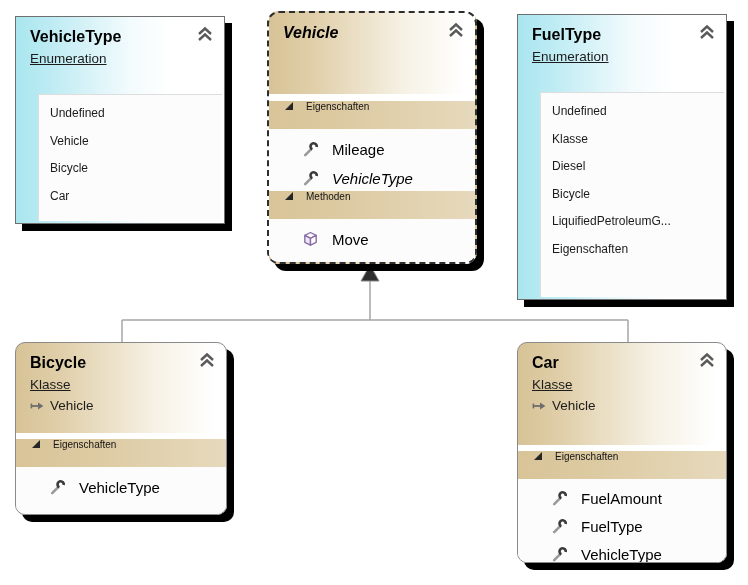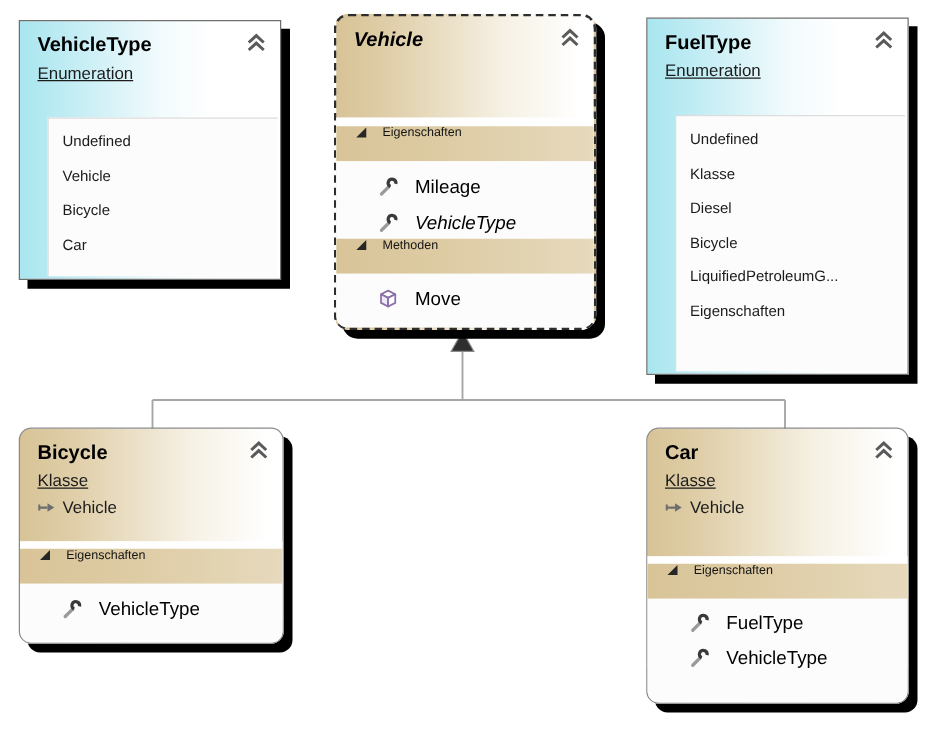--- a/index.html
+++ b/index.html
@@ -234,20 +234,29 @@
         </svg>
         <span>Eigenschaften</span>
       </div>
       <div class="member-row" style="flex-basis:28px;height:28px;">
         <span class="icon-wrap">
           <svg width="17" height="17" viewBox="0 0 17 17">
             <line x1="3.2" y1="14.2" x2="9.2" y2="8.2" stroke="#9a9a9a" stroke-width="2.6" stroke-linecap="round"></line>
             <circle cx="11.6" cy="5.4" r="3.1" fill="none" stroke="#3a3a3a" stroke-width="2.6" stroke-dasharray="13.5 6" transform="rotate(115 11.6 5.4)"></circle>
           </svg>
         </span>
+        <span class="member-label">FuelAmount</span>
+      </div>
+      <div class="member-row" style="flex-basis:28px;height:28px;">
+        <span class="icon-wrap">
+          <svg width="17" height="17" viewBox="0 0 17 17">
+            <line x1="3.2" y1="14.2" x2="9.2" y2="8.2" stroke="#9a9a9a" stroke-width="2.6" stroke-linecap="round"></line>
+            <circle cx="11.6" cy="5.4" r="3.1" fill="none" stroke="#3a3a3a" stroke-width="2.6" stroke-dasharray="13.5 6" transform="rotate(115 11.6 5.4)"></circle>
+          </svg>
+        </span>
         <span class="member-label">FuelType</span>
       </div>
       <div class="member-row" style="flex-basis:28px;height:28px;">
         <span class="icon-wrap">
           <svg width="17" height="17" viewBox="0 0 17 17">
             <line x1="3.2" y1="14.2" x2="9.2" y2="8.2" stroke="#9a9a9a" stroke-width="2.6" stroke-linecap="round"></line>
             <circle cx="11.6" cy="5.4" r="3.1" fill="none" stroke="#3a3a3a" stroke-width="2.6" stroke-dasharray="13.5 6" transform="rotate(115 11.6 5.4)"></circle>
           </svg>
         </span>
         <span class="member-label">VehicleType</span>

